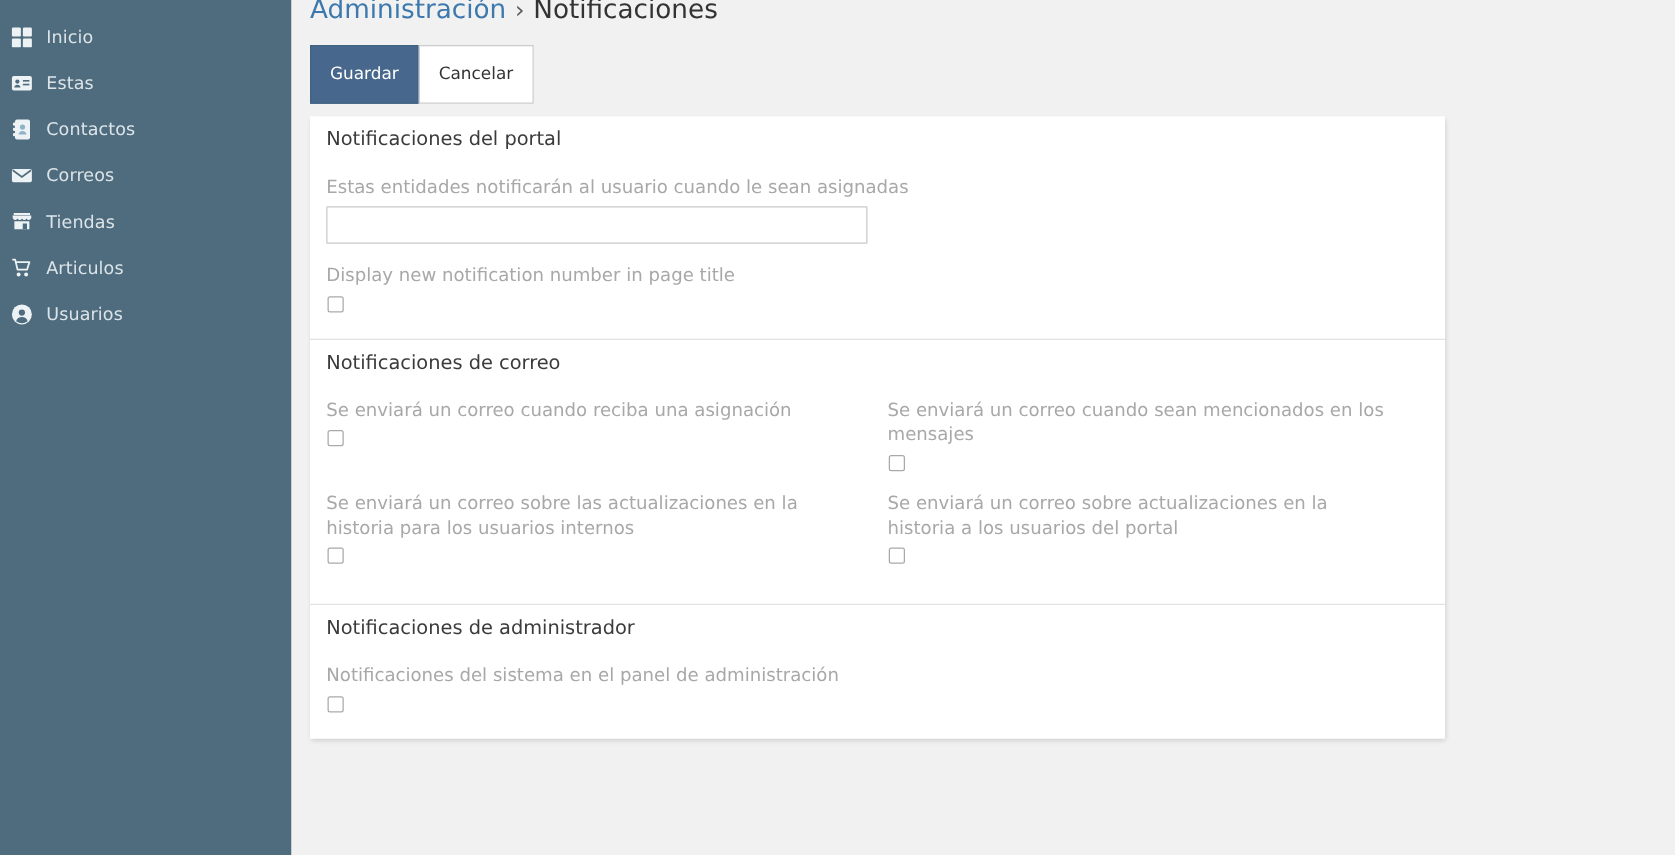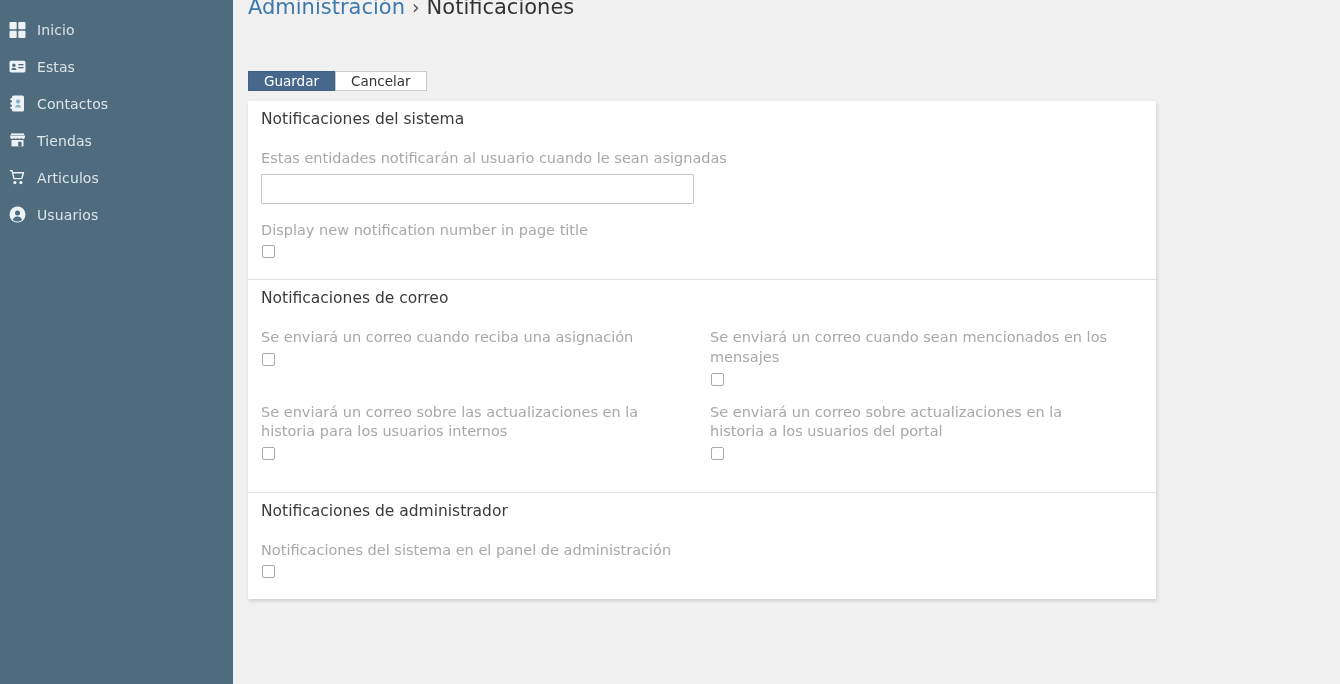--- a/index.html
+++ b/index.html
@@ -39,25 +39,24 @@
     font-size: 21px; line-height: 1.25;
     color: #3f3f3f;
     white-space: nowrap;
   }
   .breadcrumb a { color: #3e79ad; text-decoration: none; cursor: pointer; }
   .breadcrumb .sep { color: #5a5a5a; margin: 0 7px; font-size: 19px; }
   .breadcrumb .current { color: #333; }
 
   .toolbar { margin-top: 15px; display: flex; }
   .btn {
-    height: 20px; padding: 0 15px;
+    height: 47px; padding: 0 15px;
     font-family: inherit; font-size: 13.5px;
     border: 1px solid #ccc; background: #fff; color: #333;
     cursor: pointer;
-    margin-top: 36px;
   }
   .btn-primary { background: #47688c; border-color: #416183; color: #fff; }
   .btn + .btn { margin-left: 0; border-left-color: #ccc; }
 
   .card {
     margin-top: 10px;
     width: 908px;
     background: #fff;
     box-shadow: 1px 2px 4px rgba(0,0,0,0.15);
   }
@@ -139,20 +138,29 @@
           <rect x="1.4" y="3" width="2.4" height="2.6" rx="0.8" fill="#edf2f5"></rect>
           <rect x="1.4" y="7.2" width="2.4" height="2.6" rx="0.8" fill="#edf2f5"></rect>
           <rect x="1.4" y="11.4" width="2.4" height="2.6" rx="0.8" fill="#edf2f5"></rect>
           <circle cx="9" cy="6.6" r="2.1" fill="#8fb3c6"></circle>
           <path d="M5.9 12.6c0-1.9 1.5-2.9 3.1-2.9s3.1 1 3.1 2.9z" fill="#8fb3c6"></path>
         </svg>
       </span>
       <span class="nav-label">Contactos</span>
     </div>
 
+    <div class="nav-item">
+      <span class="nav-icon">
+        <svg width="17" height="17" viewBox="0 0 17 17">
+          <rect x="0.5" y="3.2" width="16" height="10.6" rx="1.4" fill="#edf2f5"></rect>
+          <path d="M1.2 4.2 8.5 9.6 15.8 4.2" fill="none" stroke="#4e6c7d" stroke-width="1.3"></path>
+        </svg>
+      </span>
+      <span class="nav-label">Correos</span>
+    </div>
 
 
     <div class="nav-item">
       <span class="nav-icon">
         <svg width="17" height="17" viewBox="0 0 17 17">
           <g fill="#edf2f5">
             <rect x="2" y="1.4" width="13" height="1.6"></rect>
             <path d="M1 3.4h15v1.6c0 1.1-.9 2-2 2-.8 0-1.5-.5-1.8-1.2-.3.7-1 1.2-1.8 1.2s-1.5-.5-1.8-1.2c-.3.7-1 1.2-1.8 1.2S5.3 6.5 5 5.8C4.7 6.5 4 7 3.2 7c-1.1 0-2-.9-2-2z"></path>
             <path d="M2.5 8h12v6.4h-12z"></path>
           </g>
@@ -193,21 +201,21 @@
     </div>
 
     <div class="toolbar">
       <button class="btn btn-primary">Guardar</button>
       <button class="btn">Cancelar</button>
     </div>
 
     <div class="card">
 
       <section class="section">
-        <h3 class="section-title">Notificaciones del sistema</h3>
+        <h3 class="section-title">Notificaciones del portal</h3>
 
         <div class="field">
           <div class="field-label">Estas entidades notificarán al usuario cuando le sean asignadas</div>
           <input type="text" class="text-input" value="" style="">
         </div>
 
         <div class="field">
           <div class="field-label">Display new notification number in page title</div>
           <input type="checkbox" class="checkbox" style="">
         </div>

